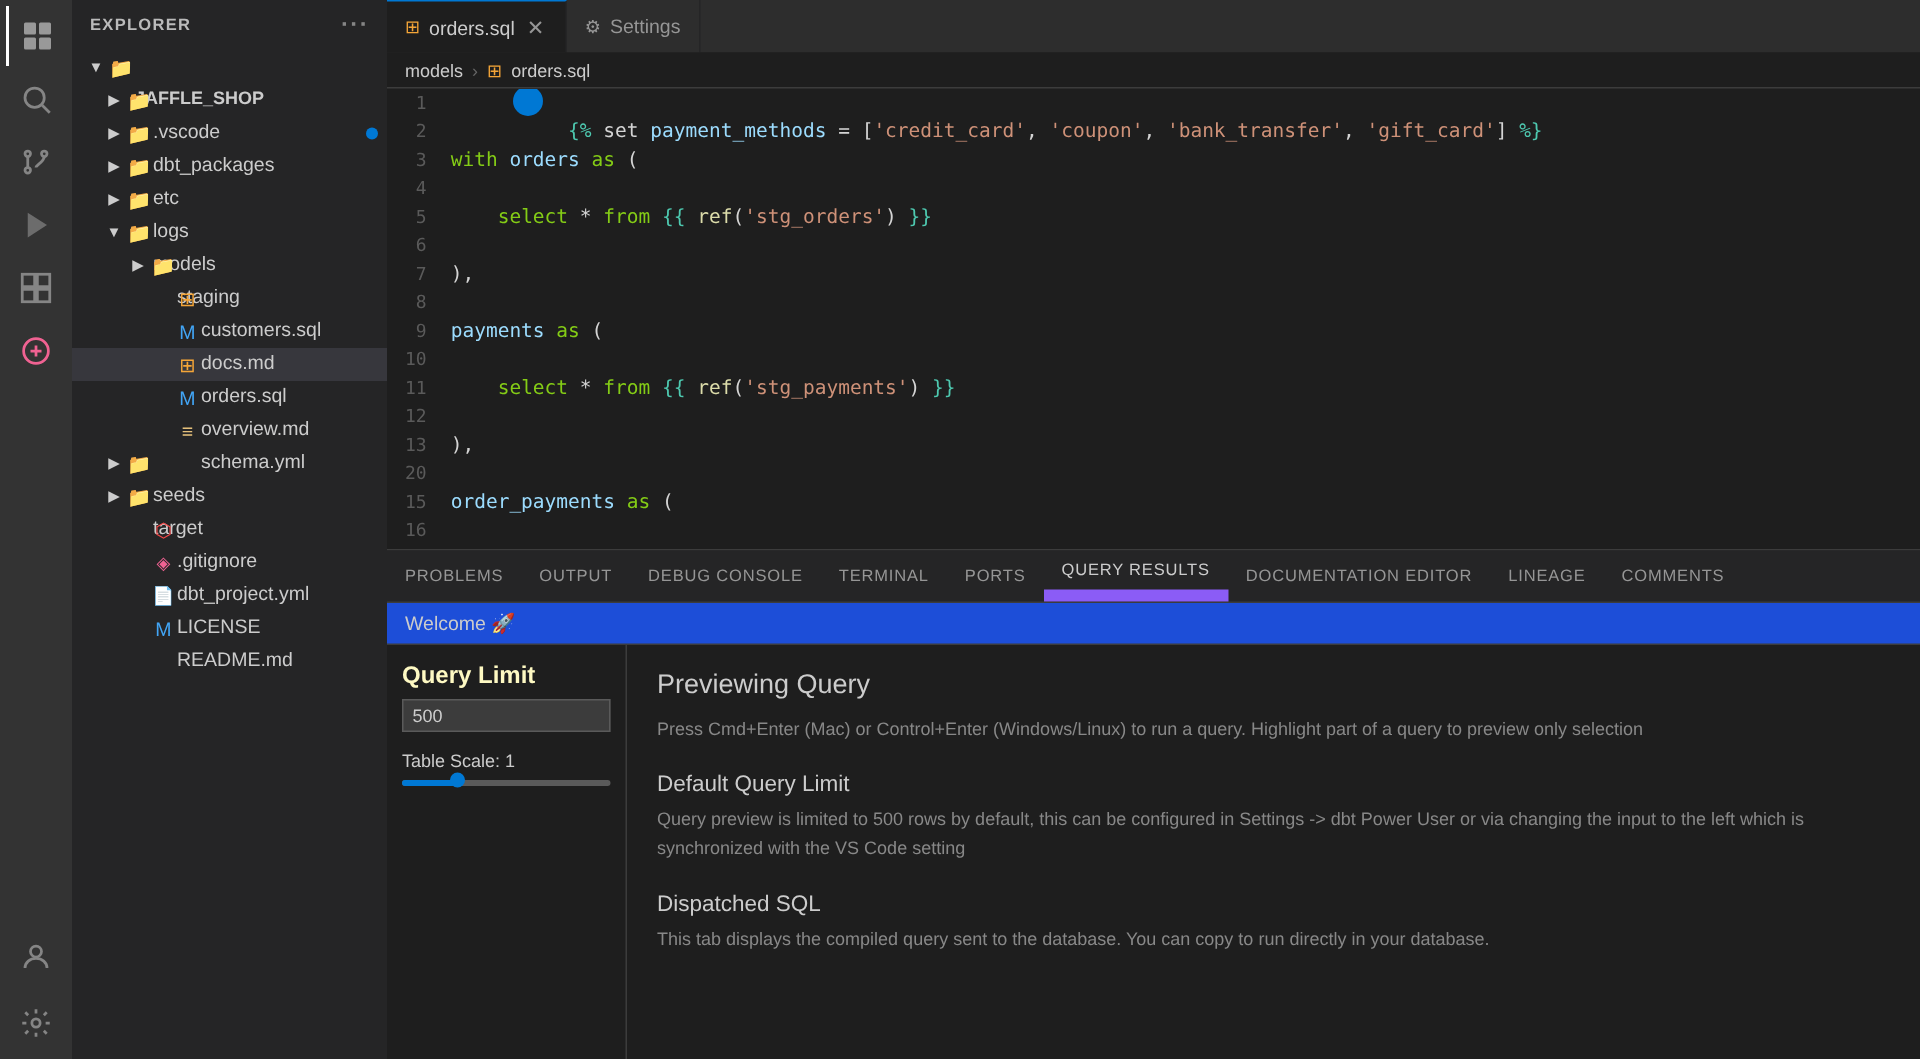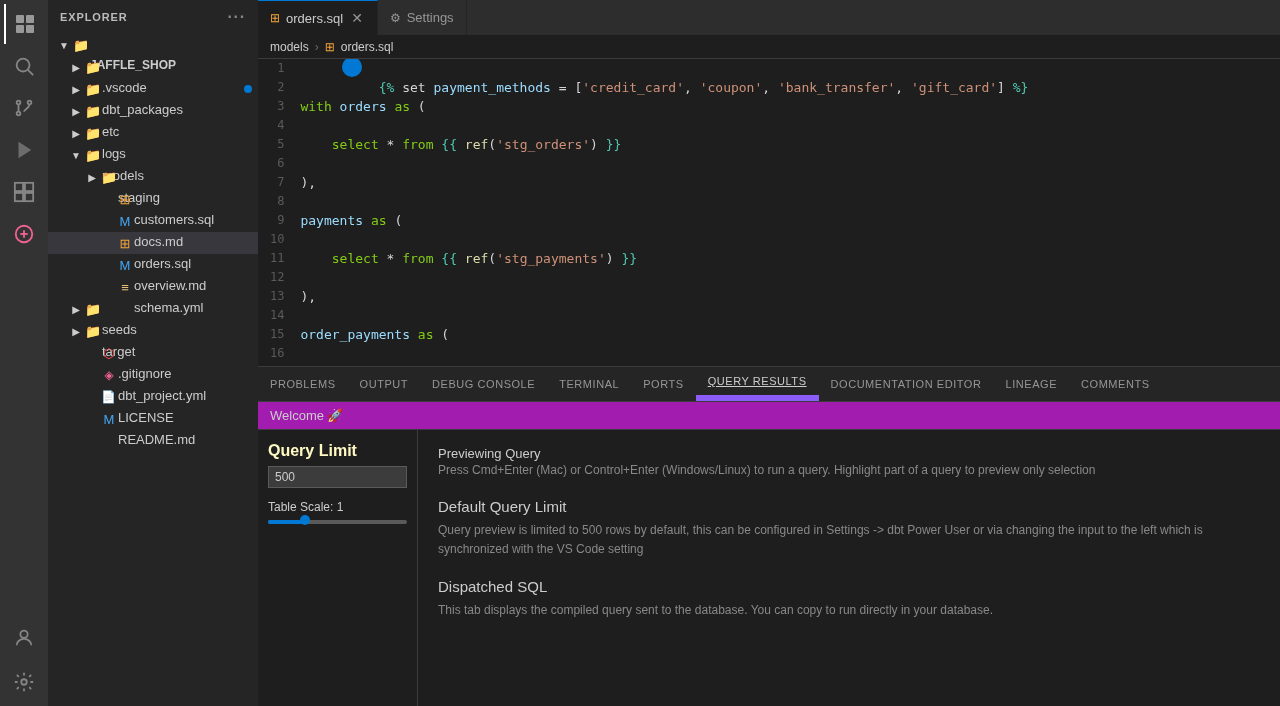--- a/index.html
+++ b/index.html
@@ -229,22 +229,21 @@
       padding: 0 12px;
       font-size: 11px;
       cursor: pointer;
       color: #969696;
       text-transform: uppercase;
       letter-spacing: 0.05em;
       white-space: nowrap;
     }
     .panel-tab.active {
       color: #cccccc;
-      border-bottom: 6px solid #8b5cf6;
-      text-decoration: underline;
+      border-bottom: 8px solid #8b5cf6;
     }
 
     .panel-content {
       flex: 1;
       display: flex;
       overflow: hidden;
     }
 
     
     .query-sidebar {
@@ -292,33 +291,33 @@
       top: -3px;
       left: 23%;
       cursor: pointer;
     }
 
     .query-main {
       flex: 1;
       padding: 16px 20px;
       overflow-y: auto;
     }
-    .query-main h2 { font-size: 13px; color: #cccccc; font-weight: 400; }
+    .query-main h2 { font-size: 18px; color: #cccccc; margin-bottom: 10px; font-weight: 400; }
     .query-main h3 { font-size: 15px; color: #cccccc; margin-top: 18px; margin-bottom: 6px; font-weight: 400; }
     .query-main p { font-size: 12px; color: #888; line-height: 1.6; }
 
     .welcome-tab {
       display: flex;
       align-items: center;
       gap: 4px;
       padding: 6px 12px;
       font-size: 13px;
       color: #cccccc;
       border-bottom: 1px solid #3c3c3c;
-      background: #a21caf;
+      background: #1d4ed8;
     }
 
     
     .icon-sql { color: #f4a538; }
     .icon-md { color: #42a5f5; }
     .icon-yml { color: #e8e8e8; }
     .icon-folder { color: #dcb67a; }
     .icon-git { color: #e8e8e8; }
   </style>
 </head>
@@ -529,21 +528,21 @@
           <div>4</div>
           <div>5</div>
         <div>6</div>
           <div>7</div>
           <div>8</div>
           <div>9</div>
           <div>10</div>
         <div>11</div>
           <div>12</div>
           <div>13</div>
-          <div>14</div>
+          <div>20</div>
           <div>15</div>
         <div>16</div>
           <div>17</div>
 
       </div>
       <div class="code-content">
 
         <div class="code-line" style="position:relative;">
           <span class="tmpl">{%</span><span class="op"> set </span><span class="var">payment_methods</span><span class="op"> = [</span><span class="str">'credit_card'</span><span class="op">, </span><span class="str">'coupon'</span><span class="op">, </span><span class="str">'bank_transfer'</span><span class="op">, </span><span class="str">'gift_card'</span><span class="op">] </span><span class="tmpl">%}</span>
           <div class="cursor-bubble"></div>

